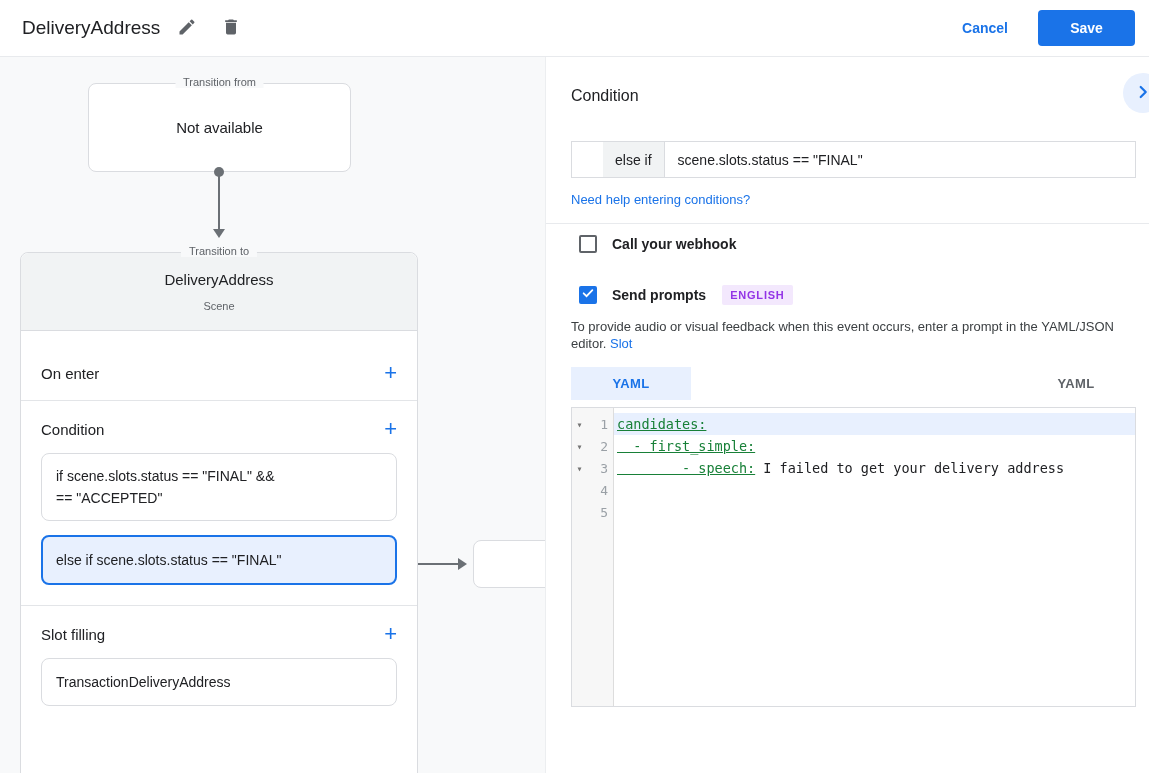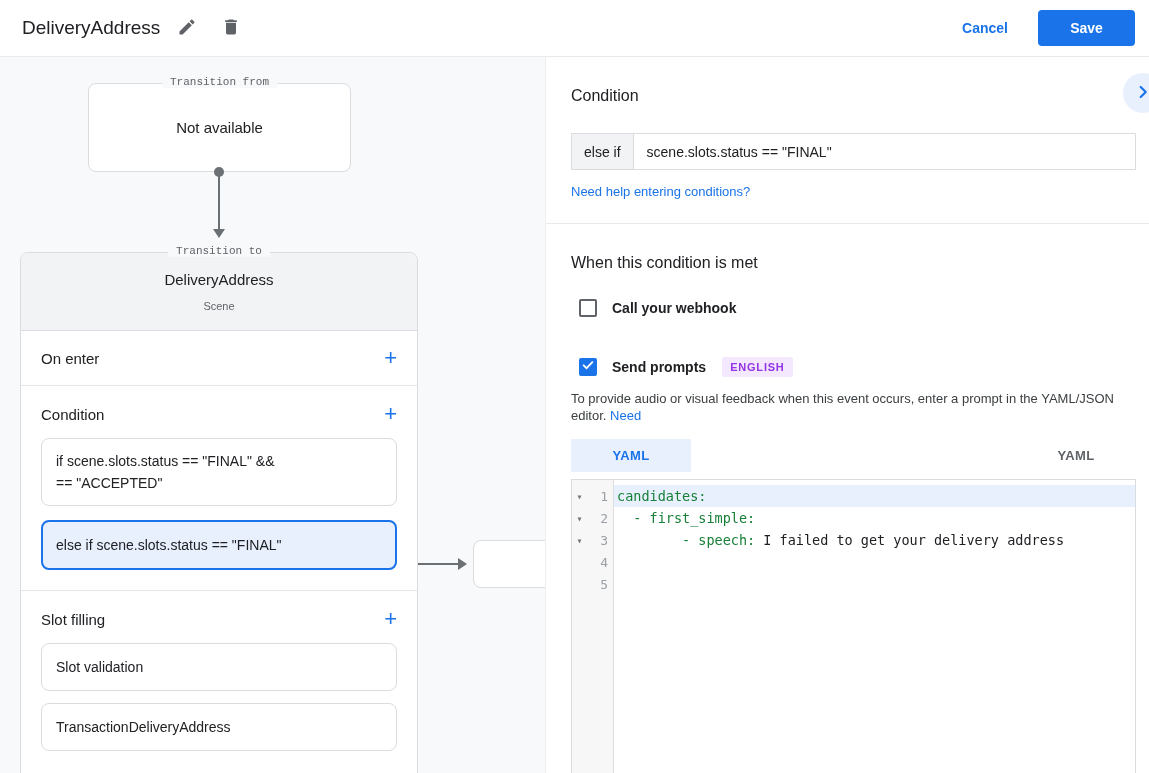--- a/index.html
+++ b/index.html
@@ -28,21 +28,21 @@
                 border-right:1px solid #eceef0; flex:none; }
   .right-panel { flex:1; background:#fff; position:relative; overflow:hidden;
                  padding:30px 13px 0 25px; }
 
   
   .tf-box { position:absolute; left:88px; top:26px; width:263px; height:89px;
             background:#fff; border:1px solid #dadce0; border-radius:8px;
             display:flex; align-items:center; justify-content:center; }
   .legend { position:absolute; top:-8px; left:50%; transform:translateX(-50%);
             background:#f8f9fa; padding:0 8px; font-size:11px; color:#5f6368;
-            white-space:nowrap;font-family:Liberation Mono, monospace; }
+            white-space:nowrap; }
   .tf-content { font-size:15px; color:#202124; }
 
   
   .conn-dot { position:absolute; width:10px; height:10px; border-radius:50%;
               background:#6b7075; }
   .conn-vline { position:absolute; width:2px; background:#6b7075; }
   .conn-hline { position:absolute; height:2px; background:#6b7075; }
   .arrow-down { position:absolute; width:0; height:0;
                 border-left:6px solid transparent; border-right:6px solid transparent;
                 border-top:9px solid #6b7075; }
@@ -55,42 +55,42 @@
   
   .scene-card { position:absolute; left:20px; top:195px; width:398px; min-height:560px;
                 background:#fff; border:1px solid #dadce0; border-radius:8px 8px 0 0; }
   .scene-card .legend { background:#f8f9fa; }
   .card-header { height:78px; background:#f1f3f4; border-bottom:1px solid #dadce0;
                  border-radius:8px 8px 0 0; display:flex; flex-direction:column;
                  align-items:center; justify-content:center; }
   .card-title { font-size:15px; color:#202124; }
   .card-subtitle { font-size:11px; color:#5f6368; margin-top:12px; }
   .card-row { height:55px; padding:0 20px; display:flex; align-items:center;
-              justify-content:space-between; border-bottom:1px solid #e3e5e8; }
+              justify-content:space-between; border-bottom:1px solid #e3e5e8;margin-top:15px; }
   .sec { padding:16px 20px 20px; border-bottom:1px solid #e3e5e8; }
   .sec:last-child { border-bottom:none; }
   .sec-head { display:flex; align-items:center; justify-content:space-between; height:24px; }
   .sec-title { font-size:15px; color:#202124; }
   .add-btn { color:#1a73e8; font-size:22px; font-weight:400; line-height:20px;
              background:none; border:none; cursor:pointer; font-family:inherit; }
   .cond-box { margin-top:12px; border:1px solid #dadce0; border-radius:8px;
               padding:11px 14px; font-size:14px; line-height:22px; color:#202124;
               background:#fff; }
   .cond-box.selected { background:#e8f0fe; border:2px solid #1a73e8; margin-top:14px;
                        padding:12px 13px; }
   .slot-box { margin-top:12px; border:1px solid #dadce0; border-radius:8px;
               padding:15px 14px; font-size:14px; color:#202124; background:#fff; }
 
   
   .rp-title { font-size:16px; font-weight:400; color:#202124; }
   .collapse-btn { position:absolute; top:16px; right:-14px; width:40px; height:40px;
                   border-radius:50%; background:#e8f0fe; border:none; cursor:pointer;
                   display:flex; align-items:center; justify-content:center; }
-  .cond-row { margin-top:28px; width:565px; height:37px; border:1px solid #dadce0;
-              display:flex; align-items:stretch; background:#fff; }
+  .cond-row { margin-top:36px; width:565px; height:37px; border:1px solid #dadce0;
+              display:flex; align-items:stretch; background:#fff;padding-left:31px; }
   .cond-prefix { background:#f1f3f4; border-right:1px solid #dadce0; padding:0 12px;
                  display:flex; align-items:center; font-size:14px; color:#202124; }
   .cond-value { flex:1; display:flex; align-items:center; padding:0 13px;
                 font-size:14px; color:#202124; }
   .help-link { display:inline-block; margin-top:14px; color:#1a73e8; font-size:13px;
                text-decoration:none; cursor:pointer; }
   .rp-divider { position:absolute; left:0; right:0; top:166px; height:1px;
                 background:#e8eaed; }
   .met-title { margin-top:54px; font-size:16px; font-weight:400; color:#202124; }
   .check-row { display:flex; align-items:center; margin-top:27px;padding-left:8px; }
@@ -116,21 +116,21 @@
             display:flex; font-family:"DejaVu Sans Mono", monospace; font-size:13.5px; }
   .gutter { width:42px; background:#f7f7f7; border-right:1px solid #ddd;
             padding-top:5px; flex:none; }
   .gutter-row { height:22px; display:flex; align-items:center; }
   .fold-cell { width:15px; text-align:center; font-size:10px; color:#757575;
                cursor:pointer; }
   .num-cell { flex:1; text-align:right; padding-right:5px; font-size:13px; color:#9aa0a6; }
   .code-col { flex:1; padding-top:5px; overflow:hidden; }
   .code-row { height:22px; line-height:22px; white-space:pre; padding-left:3px; }
   .code-row.active { background:#e8f0fe; }
-  .c-key { color:#188038; }
+  .c-key { color:#188038;text-decoration:underline; }
   .c-text { color:#202124; }
 </style>
 </head>
 <body>
 
 <div class="topbar">
   <div class="topbar-left">
     <span class="page-title">DeliveryAddress</span>
     <button class="icon-btn">
       <span>
@@ -196,21 +196,20 @@
         <div class="cond-box selected">
           <div>else if scene.slots.status == "FINAL"</div>
         </div>
       </div>
 
       <div class="sec">
         <div class="sec-head">
           <span class="sec-title">Slot filling</span>
           <button class="add-btn">+</button>
         </div>
-        <div class="slot-box">Slot validation</div>
         <div class="slot-box">TransactionDeliveryAddress</div>
       </div>
     </div>
   </div>
 
   <div class="right-panel">
 
     <button class="collapse-btn">
       <span>
         <svg viewBox="0 0 24 24" width="22" height="22">
@@ -223,42 +222,41 @@
 
     <div class="cond-row">
       <div class="cond-prefix">else if</div>
       <div class="cond-value">scene.slots.status == "FINAL"</div>
     </div>
 
     <a class="help-link">Need help entering conditions?</a>
 
     <div class="rp-divider"></div>
 
-    <div class="met-title">When this condition is met</div>
 
     <div class="check-row">
       <span class="checkbox unchecked"></span>
       <span class="check-label">Call your webhook</span>
     </div>
 
-    <div class="check-row" style="margin-top:40px;">
+    <div class="check-row" style="margin-top:32px;">
       <span class="checkbox checked">
         <span>
           <svg viewBox="0 0 24 24" width="14" height="14">
               <path d="M4.5 12.5 l5 5 L19.5 7" fill="none" stroke="#ffffff" stroke-width="3" stroke-linecap="round"></path>
             </svg>
         </span>
       </span>
       <span class="check-label">Send prompts</span>
       <span class="badge">ENGLISH</span>
     </div>
 
     <div class="desc">
       <span>To provide audio or visual feedback when this event occurs, enter a prompt in the YAML/JSON editor.</span>
-      <a>Need</a>
+      <a>Slot</a>
     </div>
 
     <div class="tabs">
       <div class="tab active">YAML</div>
       <div class="tab">YAML</div>
     </div>
 
     <div class="editor">
       <div class="gutter">
         <div class="gutter-row">

